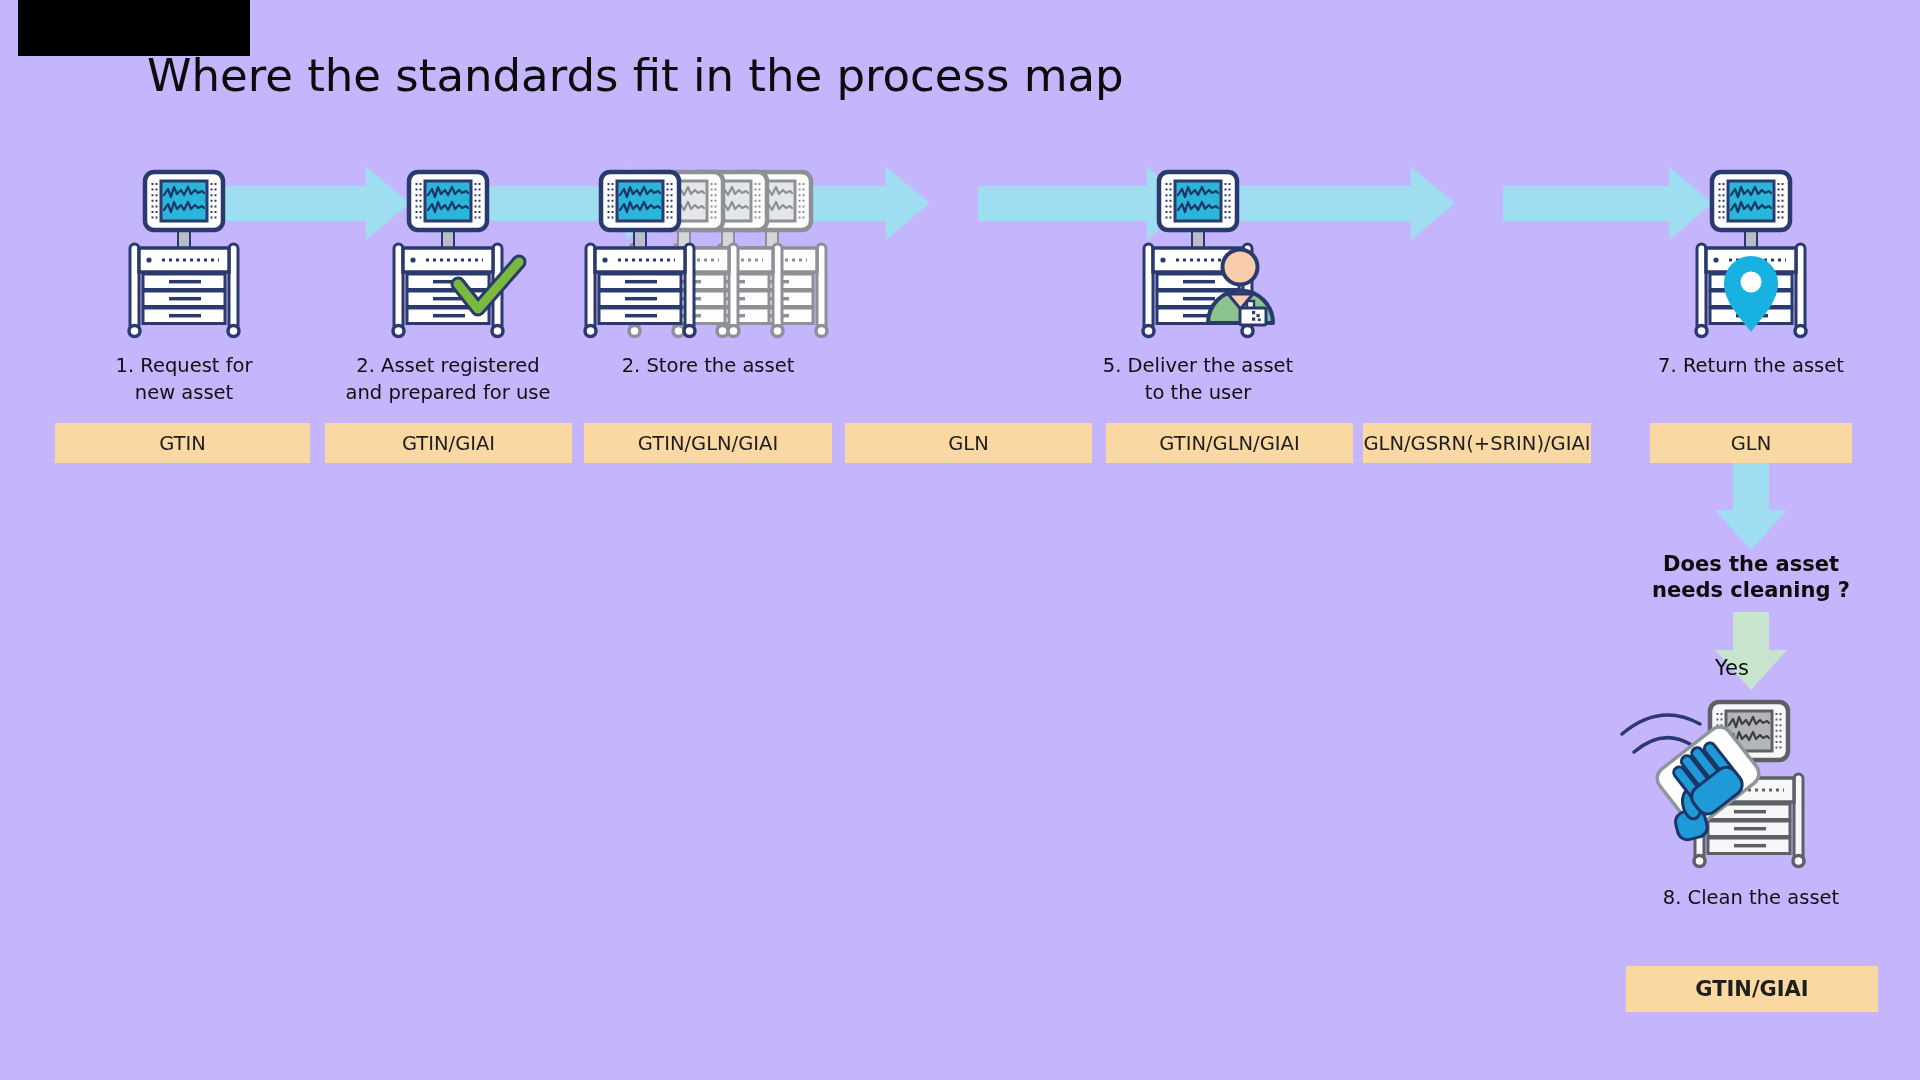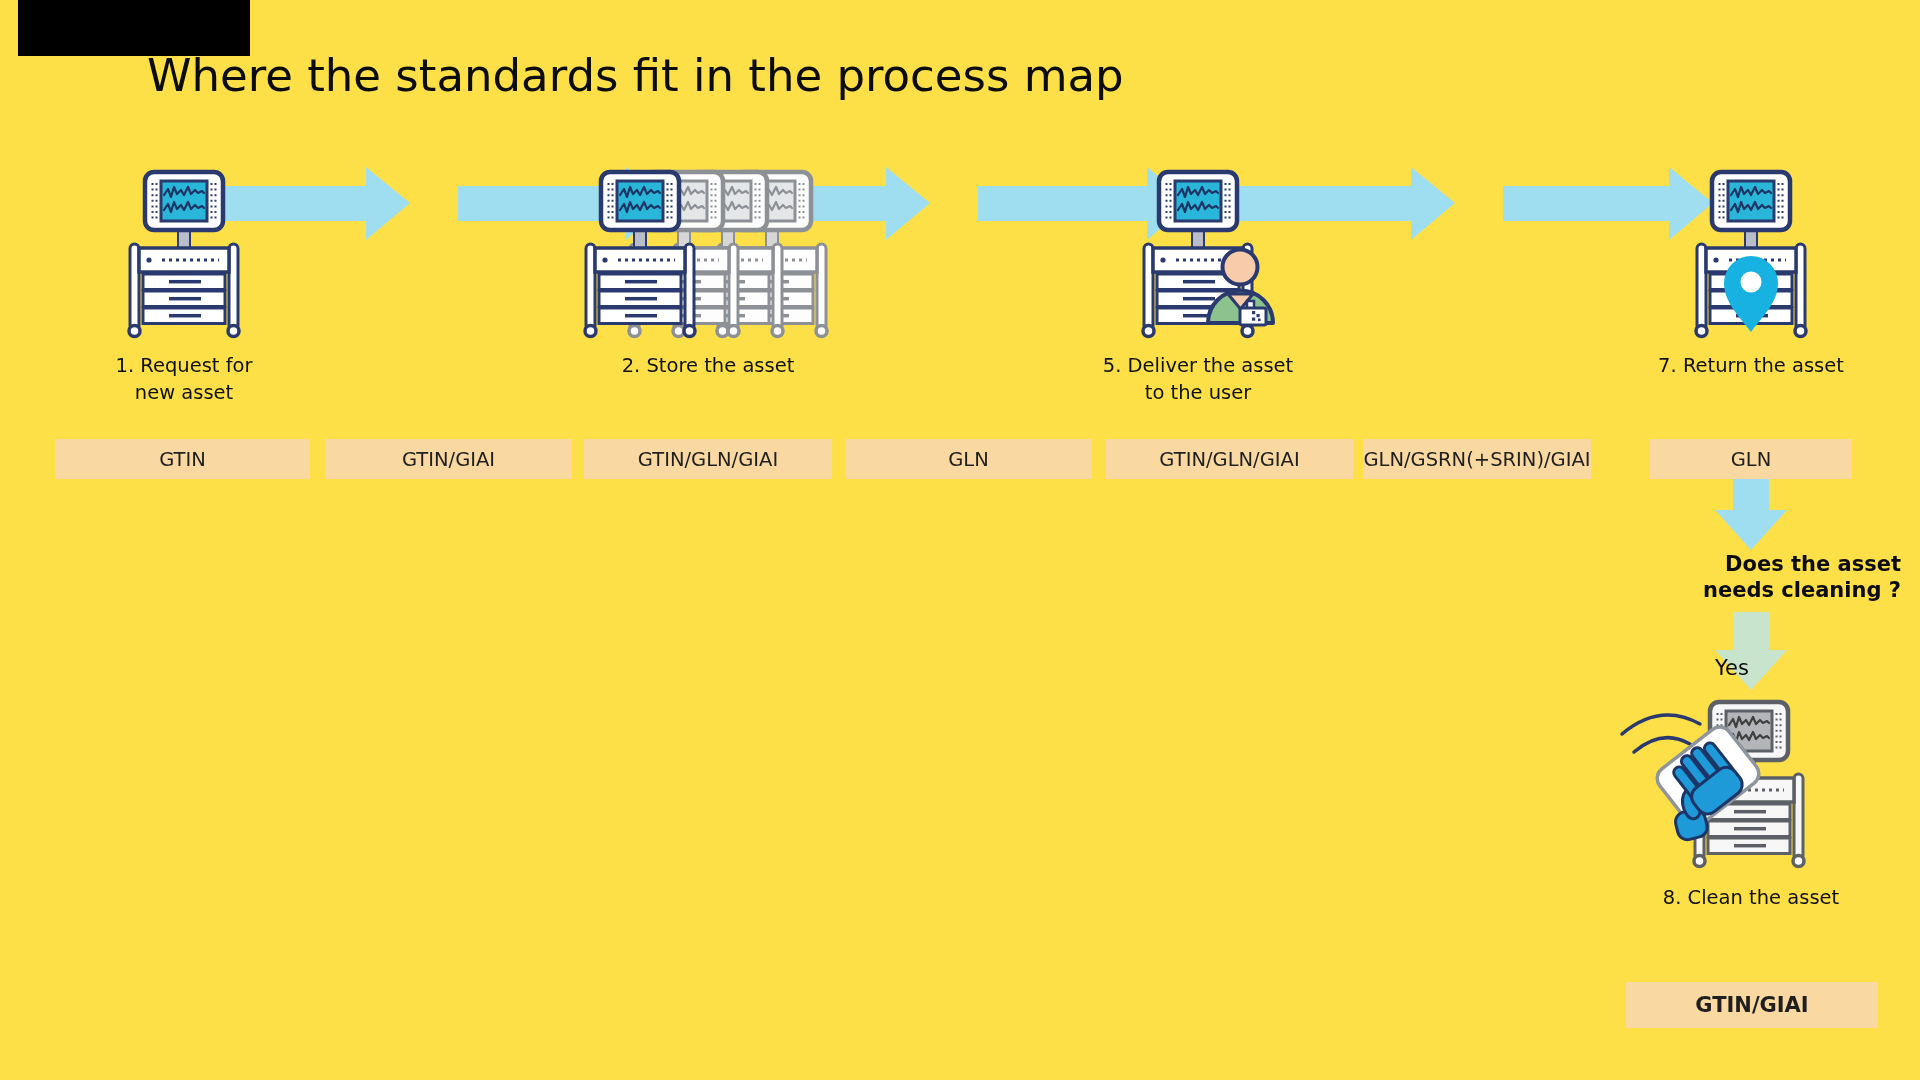--- a/index.html
+++ b/index.html
@@ -1,41 +1,41 @@
 <!DOCTYPE html>
 <html><head>
 <meta charset="utf-8">
 <style>
   html,body{margin:0;padding:0;background:#fff;}
   .stage{
-    position:relative;width:1920px;height:1080px;background:#fde047;overflow:hidden;
+    position:relative;width:1920px;height:1080px;background:#c4b5fd;overflow:hidden;
     font-family:"DejaVu Sans","Liberation Sans",sans-serif;color:#111;
   }
   .top-dark-bar{position:absolute;left:18px;top:0;width:232px;height:56px;background:#000;}
   .slide-title{
     position:absolute;left:147px;top:50px;font-size:45px;line-height:52px;
     color:#0c0c0c;white-space:nowrap;font-weight:400;
   }
   svg.flow-layer{position:absolute;left:0;top:0;z-index:1;}
   .step{position:absolute;top:170px;width:260px;height:300px;z-index:2;}
   .step svg.icon{position:absolute;top:0;left:50%;margin-left:-75px;overflow:visible;}
   .step svg.icon.wide{margin-left:-143px;}
   .step-label{
     position:absolute;top:182px;width:100%;text-align:center;
     font-size:19.5px;line-height:27px;color:#101010;
   }
   .step-label span{display:block;}
   .std{
     position:absolute;top:423px;height:40px;background:#f9d9a1;z-index:2;
     display:flex;align-items:center;justify-content:center;
-    font-size:19.5px;color:#1f1f1f;margin-top:16px;
+    font-size:19.5px;color:#1f1f1f;
   }
   .std.clean-std{top:966px;height:46px;font-size:21px;font-weight:600;}
   .decision-q{
-    position:absolute;left:1601px;top:551px;width:300px;text-align:right;
+    position:absolute;left:1601px;top:551px;width:300px;text-align:center;
     font-size:21px;line-height:26px;font-weight:700;color:#0c0c0c;z-index:3;
   }
   .decision-q span{display:block;}
   .yes-label{
     position:absolute;left:1715px;top:656px;width:72px;text-align:left;
     font-size:21px;color:#0c0c0c;z-index:3;
   }
   .clean-icon{position:absolute;left:1616px;top:700px;overflow:visible;z-index:2;}
   .clean-label{
     position:absolute;left:1601px;top:886px;width:300px;text-align:center;
@@ -125,20 +125,30 @@
   <div class="step" style="left:54px">
     <svg class="icon cartvars" width="150" height="172" viewBox="0 0 150 172">
       <use href="#sym-cart"></use>
     </svg>
     <div class="step-label">
       <span>1. Request for</span>
       <span>new asset</span>
     </div>
   </div>
 
+  <div class="step" style="left:318px">
+    <svg class="icon cartvars" width="150" height="172" viewBox="0 0 150 172">
+      <use href="#sym-cart"></use>
+        <use href="#sym-check"></use>
+    </svg>
+    <div class="step-label">
+      <span>2. Asset registered</span>
+      <span>and prepared for use</span>
+    </div>
+  </div>
 
   <div class="step" style="left:578px">
     <svg class="icon wide cartvars" width="286" height="172" viewBox="0 0 286 172">
       <g class="ghost">
         <use href="#sym-cart" x="132"></use>
         <use href="#sym-cart" x="88"></use>
         <use href="#sym-cart" x="44"></use>
       </g>
       <use href="#sym-cart"></use>
     </svg>

